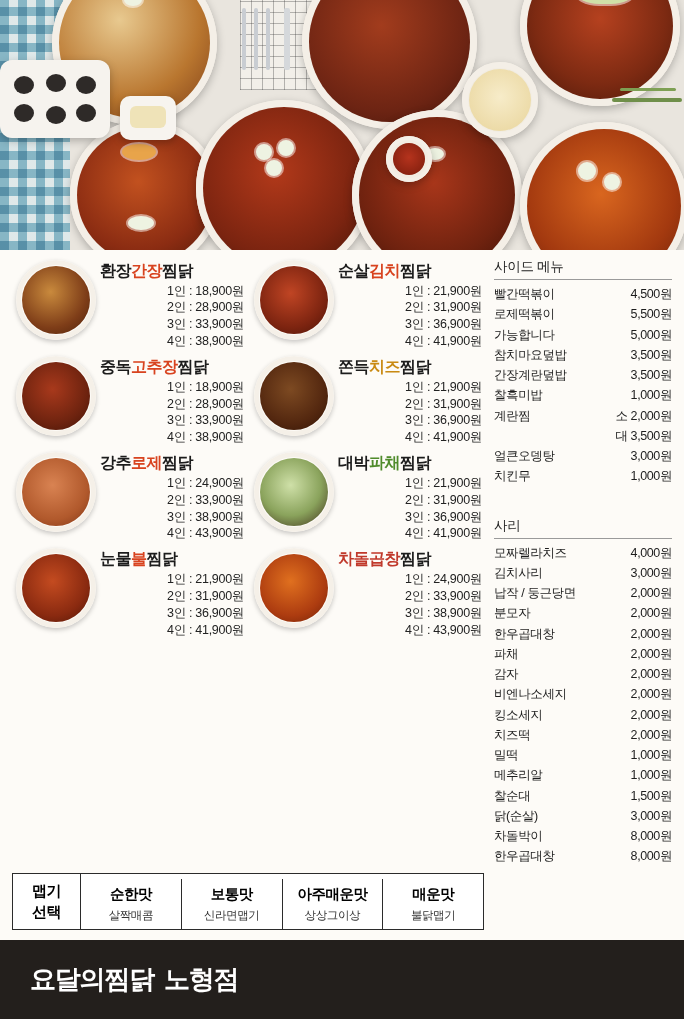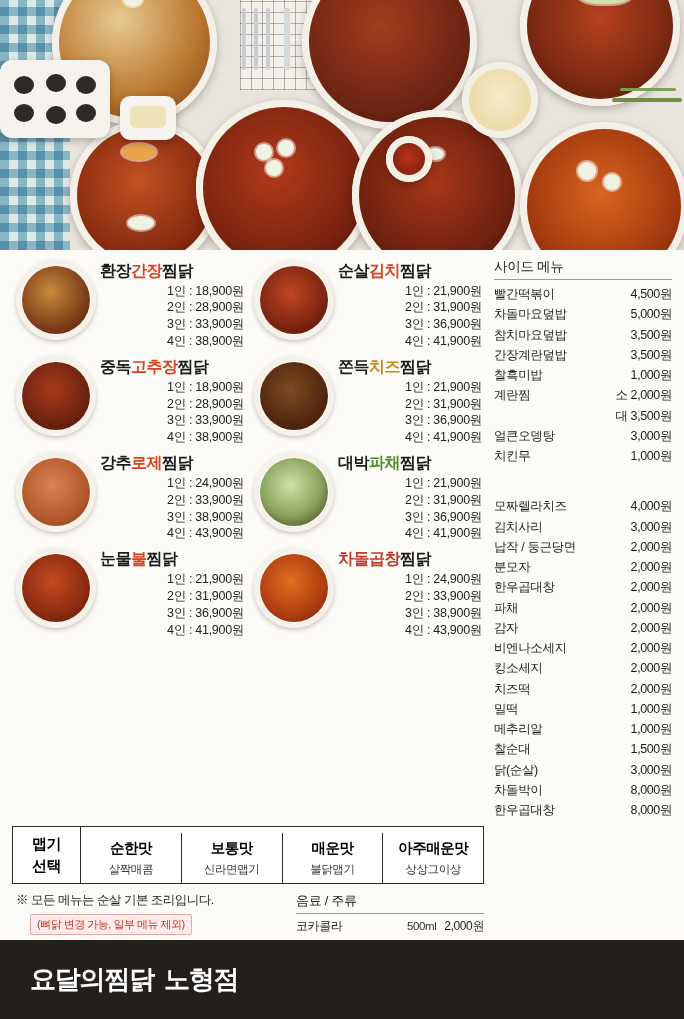--- a/index.html
+++ b/index.html
@@ -389,21 +389,25 @@
     </div>
 
     <div class="col-right">
       <div class="side-head">사이드 메뉴</div>
 
       <div class="side-line">
           <span class="nm">빨간떡볶이</span>
           <span class="pr">4,500원</span>
         </div>
       <div class="side-line">
-          <span class="nm">차돌마요덮밥</span>
+          <span class="nm">로제떡볶이</span>
+          <span class="pr">5,500원</span>
+        </div>
+      <div class="side-line">
+          <span class="nm">가능합니다</span>
           <span class="pr">5,000원</span>
         </div>
       <div class="side-line">
           <span class="nm">참치마요덮밥</span>
           <span class="pr">3,500원</span>
         </div>
       <div class="side-line">
           <span class="nm">간장계란덮밥</span>
           <span class="pr">3,500원</span>
         </div>
@@ -423,20 +427,21 @@
           <span class="nm">얼큰오뎅탕</span>
           <span class="pr">3,000원</span>
         </div>
       <div class="side-line">
           <span class="nm">치킨무</span>
           <span class="pr">1,000원</span>
         </div>
 
       <div class="spacer-lg"></div>
 
+      <div class="side-head">사리</div>
       <div class="side-line">
           <span class="nm">모짜렐라치즈</span>
           <span class="pr">4,000원</span>
         </div>
       <div class="side-line">
           <span class="nm">김치사리</span>
           <span class="pr">3,000원</span>
         </div>
       <div class="side-line">
           <span class="nm">납작 / 둥근당면</span>
@@ -505,26 +510,26 @@
     <div class="cells">
       <div class="cell">
         <div class="t">순한맛</div>
         <div class="s">살짝매콤</div>
       </div>
       <div class="cell">
         <div class="t">보통맛</div>
         <div class="s">신라면맵기</div>
       </div>
       <div class="cell">
+        <div class="t">아주매운맛</div>
+        <div class="s">상상그이상</div>
+      </div>
+      <div class="cell">
         <div class="t">매운맛</div>
         <div class="s">불닭맵기</div>
-      </div>
-      <div class="cell">
-        <div class="t">아주매운맛</div>
-        <div class="s">상상그이상</div>
       </div>
     </div>
   </div>
 
   <div class="bottom">
     <div class="notes">
       <div class="note">※ 모든 메뉴는 순살 기본 조리입니다.</div>
       <div class="note-box">(뼈닭 변경 가능, 일부 메뉴 제외)</div>
       <div class="note">※ 모든 메뉴 배달 / 포장 가능합니다.</div>
       <div class="promo"><span class="st">※</span> <span>방문포장 3,000원 할인</span></div>

